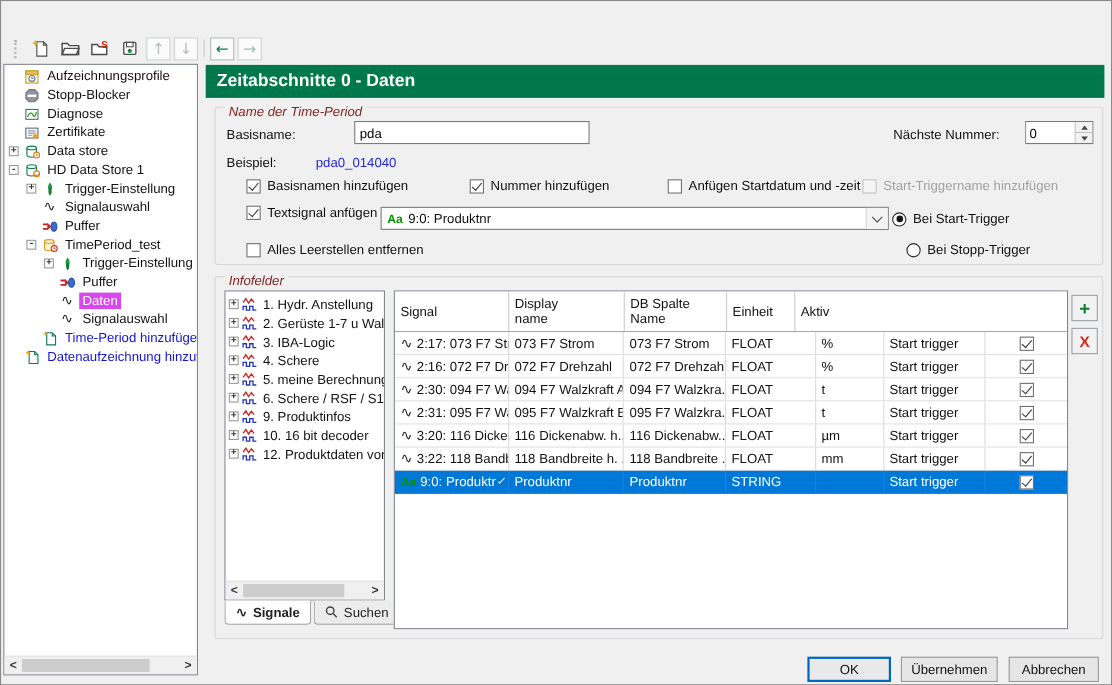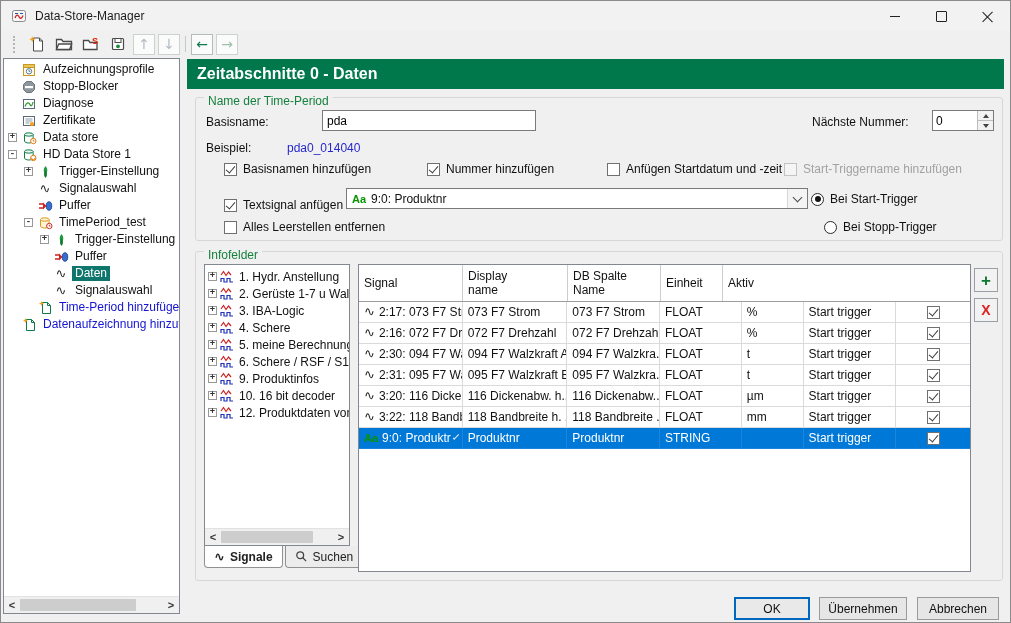--- a/index.html
+++ b/index.html
@@ -29,34 +29,34 @@
   .c-green{color:#0e7a4e;} .c-greendim{color:#9dc2ac;} .c-graydim{color:#b2bac4;}
 
   
   .tree-panel{position:absolute;left:2px;top:57px;width:177px;height:556px;background:#fff;border:1px solid #828790;box-sizing:border-box;overflow:hidden;}
   .tree-rows{position:absolute;left:0;top:2px;right:0;bottom:17px;overflow:hidden;}
   .tree-row{height:17px;display:flex;align-items:center;white-space:nowrap;}
   .expander{flex:none;width:9px;height:9px;box-sizing:border-box;border:1px solid #989898;background:#fff;font:bold 9px/7px "Liberation Mono",monospace;text-align:center;margin-right:4px;color:#333;}
   .expander.none{border:none;background:transparent;}
   .tree-icon{flex:none;width:16px;display:inline-flex;justify-content:center;margin-right:3px;}
   .tree-label{padding:0 3px;line-height:15px;}
-  .tree-label.selected{background:#0f766e;color:#fff;}
+  .tree-label.selected{background:#d946ef;color:#fff;}
   .tree-label.link{color:#1414d2;}
   .wave{font-family:"DejaVu Sans",sans-serif;font-size:13px;line-height:1;color:#222;}
   .aa{color:#089400;font-weight:bold;font-size:11px;line-height:1;}
 
   
   .hscroll{position:absolute;left:0;right:0;bottom:0;height:16px;background:#f0f0f0;border-top:1px solid #e2e2e2;display:flex;align-items:center;}
   .hs-arrow{width:16px;text-align:center;font-weight:bold;font-size:11px;color:#333;line-height:16px;}
   .hs-thumb{height:12px;background:#cdcdcd;border-radius:1px;}
 
   
   .main-header{position:absolute;left:186px;top:58px;width:817px;height:30px;background:#00784c;color:#fff;font-weight:bold;font-size:16px;line-height:30px;padding-left:10px;box-sizing:border-box;}
   .group{position:absolute;border:1px solid #d7d7d7;border-radius:3px;background:#f0f0f0;}
-  .group-title{position:absolute;top:-8px;left:8px;background:#f0f0f0;padding:4px 4px;color:#15803d;}
+  .group-title{position:absolute;top:-8px;left:8px;background:#f0f0f0;padding:4px 4px;color:#7f1d1d;font-style:italic;}
 
   .lbl{position:absolute;white-space:nowrap;}
   .textbox{position:absolute;border:1px solid #7a7a7a;background:#fff;font-family:"Liberation Sans",sans-serif;font-size:12px;padding:0 4px;box-sizing:border-box;}
   .blue-val{color:#2727cf;}
 
   .cbrow{position:absolute;display:flex;align-items:center;gap:6px;white-space:nowrap;justify-content:flex-end;}
   .cb{flex:none;width:13px;height:13px;border:1px solid #707070;background:#fff;box-sizing:border-box;position:relative;display:inline-block;}
   .cb.checked::after{content:"";position:absolute;left:3px;top:0px;width:4px;height:8px;border:solid #3c3c3c;border-width:0 1.6px 1.6px 0;transform:rotate(40deg);}
   .cbrow.disabled .cb{border-color:#c3c3c3;background:#f5f5f5;}
   .cbrow.disabled .cb-label{color:#a2a2a2;}
@@ -108,41 +108,20 @@
   .btn{position:absolute;height:23px;background:#e6e6e6;border:1px solid #9a9a9a;box-sizing:border-box;font-family:"Liberation Sans",sans-serif;font-size:12px;color:#111;display:flex;align-items:center;justify-content:center;}
   .btn.default{border:2px solid #0067c0;background:#e9e9e9;}
 
   svg{display:block;}
 </style>
 </head>
 <body>
 
 <div class="window">
 
-  <div class="titlebar">
-    <span class="appicon">
-        <svg width="16" height="16" viewBox="0 0 16 16">
-          <rect x="1.5" y="2.5" width="13" height="11" rx="2" fill="#f7f7f7" stroke="#8a8a8a"></rect>
-          <path d="M4 10c1.2-3.5 3-3.5 4-1.2s2.8 2 4-1.3" fill="none" stroke="#cc2222" stroke-width="1.3"></path>
-          <path d="M4 5.5h3M9 5.5h3" stroke="#2a4fbb" stroke-width="1.2"></path>
-        </svg>
-      </span>
-    <span class="title">Data-Store-Manager</span>
-    <div class="win-controls">
-      <div class="win-btn">
-          <span class="glyph-min"></span>
-        </div>
-      <div class="win-btn">
-          <span class="glyph-max"></span>
-        </div>
-      <div class="win-btn">
-          <span class="glyph-close"></span>
-        </div>
-    </div>
-  </div>
 
   <div class="toolbar">
     <span class="grip"></span>
     <span id="toolbar-buttons" style="display: inline-flex; align-items: center;">
         <button class="tb-btn">
           <span>
             <svg width="18" height="18" viewBox="0 0 18 18">
               <path d="M5.5 3h6l3 3v10h-9z" fill="#fff" stroke="#4a4a4a"></path>
               <path d="M11.5 3v3h3" fill="none" stroke="#4a4a4a"></path>
               <path d="M4.2 1.2l1 2.2 2.2.8-2.2.9-1 2.1-.9-2.1-2.1-.9 2.1-.8z" fill="#f5a21b"></path>
@@ -398,21 +377,21 @@
     </label>
     <label class="cbrow" style="left:411px;top:64px;">
       <span class="cb"></span>
       <span class="cb-label">Anfügen Startdatum und -zeit</span>
     </label>
     <label class="cbrow disabled" style="left:588px;top:64px;">
       <span class="cb"></span>
       <span class="cb-label">Start-Triggername hinzufügen</span>
     </label>
 
-    <label class="cbrow" style="left:28px;top:100px;">
+    <label class="cbrow" style="left:28px;top:88px;">
       <span class="cb checked"></span>
       <span class="cb-label">Textsignal anfügen</span>
     </label>
     <div class="combo" style="left:150px;top:90px;width:462px;height:21px;">
       <span><span class="aa">Aa</span></span>
       <span>9:0: Produktnr</span>
       <span class="flexspace"></span>
       <span class="combo-btn">
           <span class="vee"></span>
         </span>

